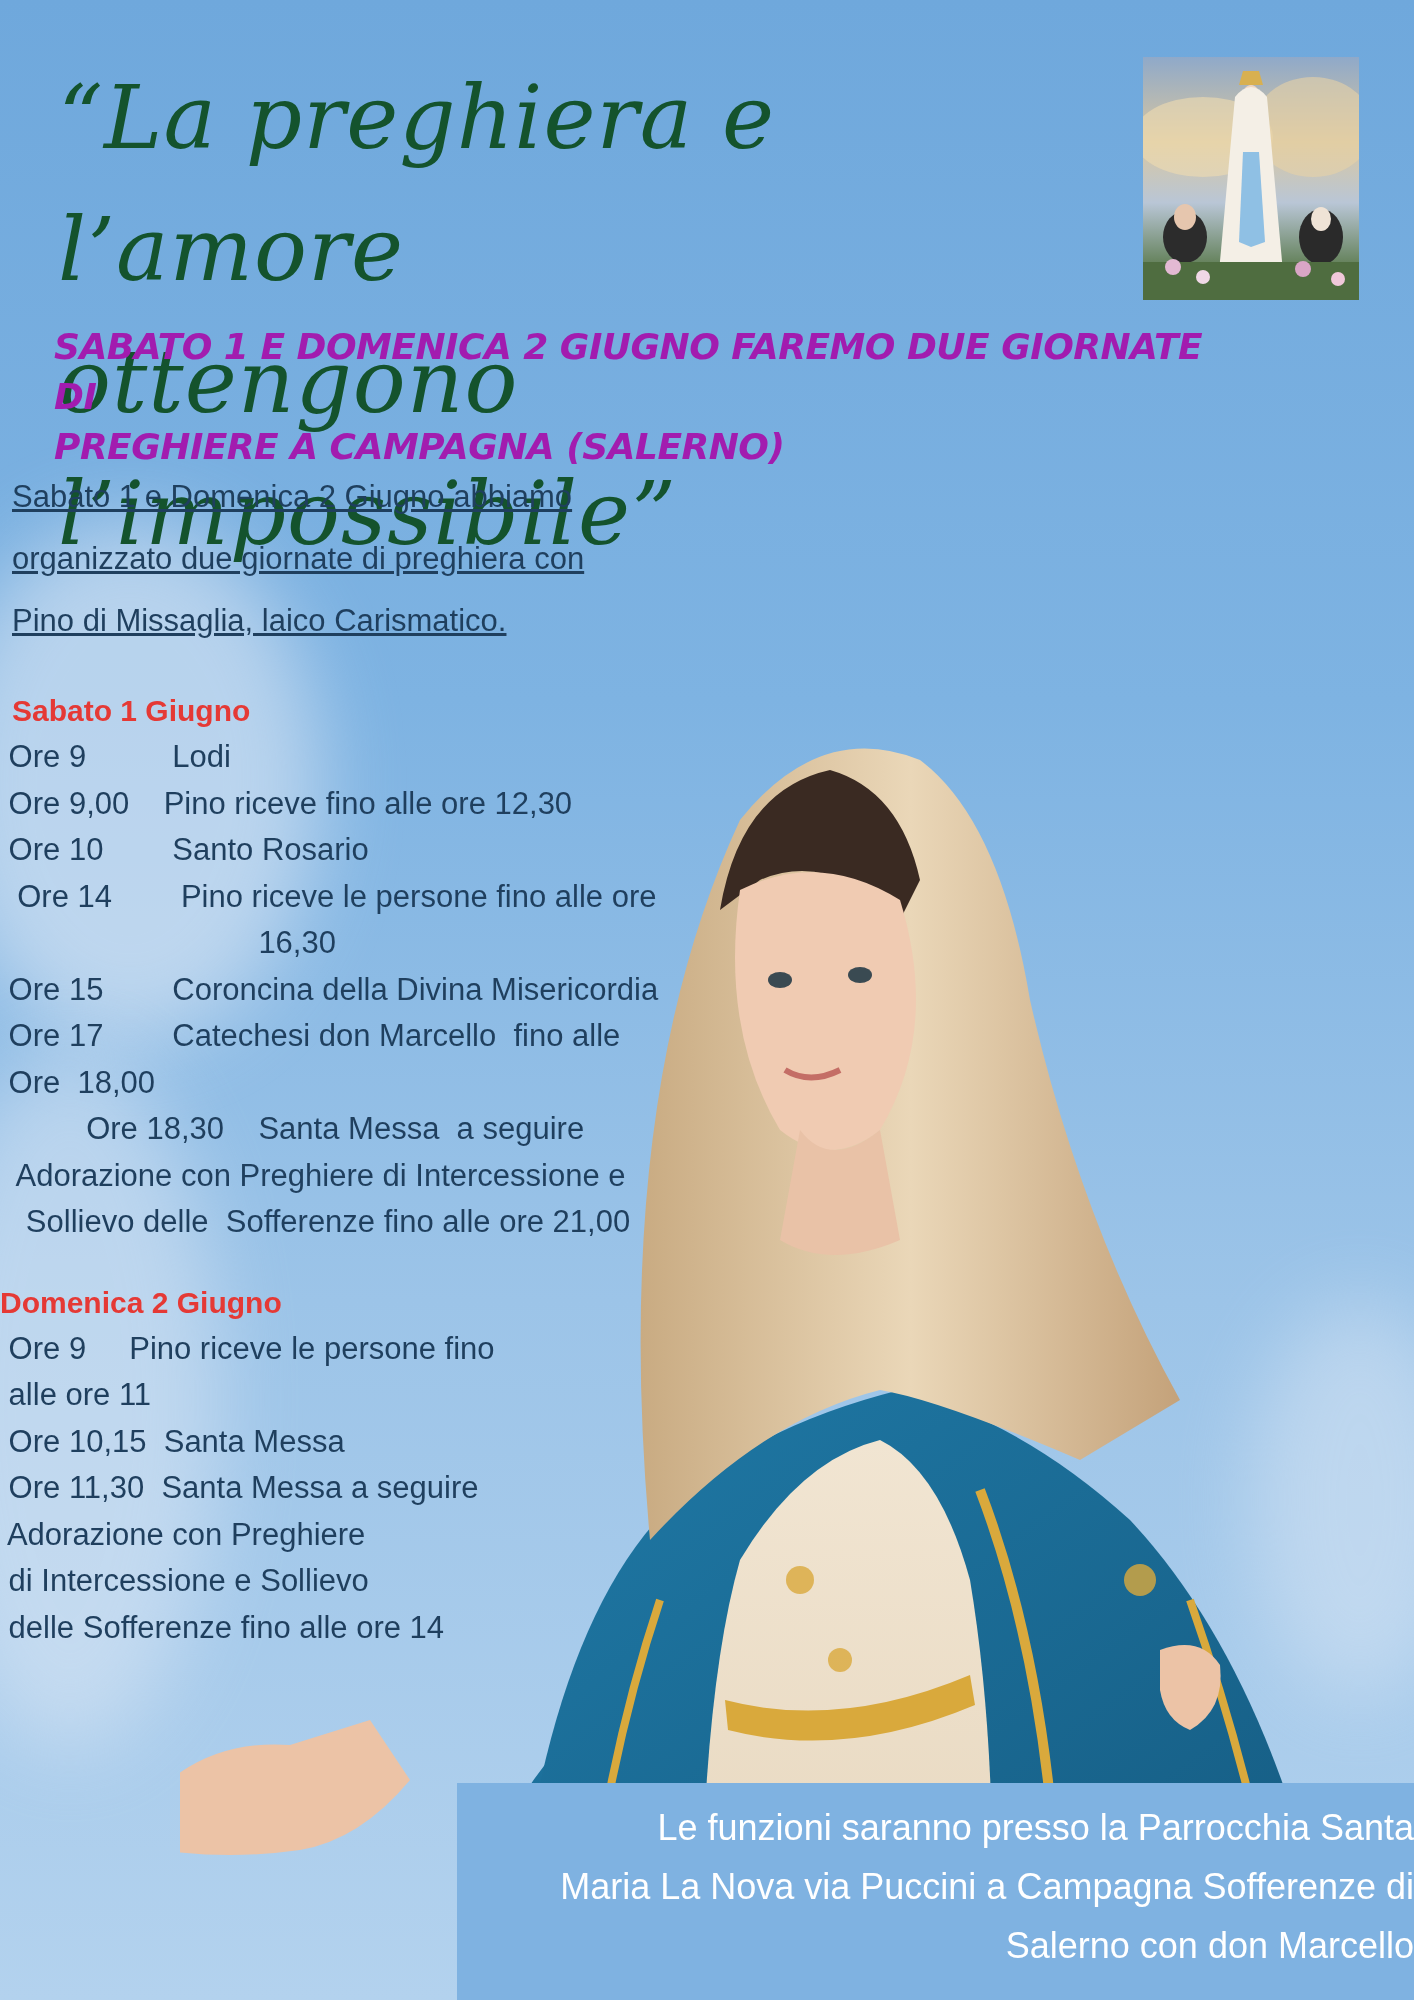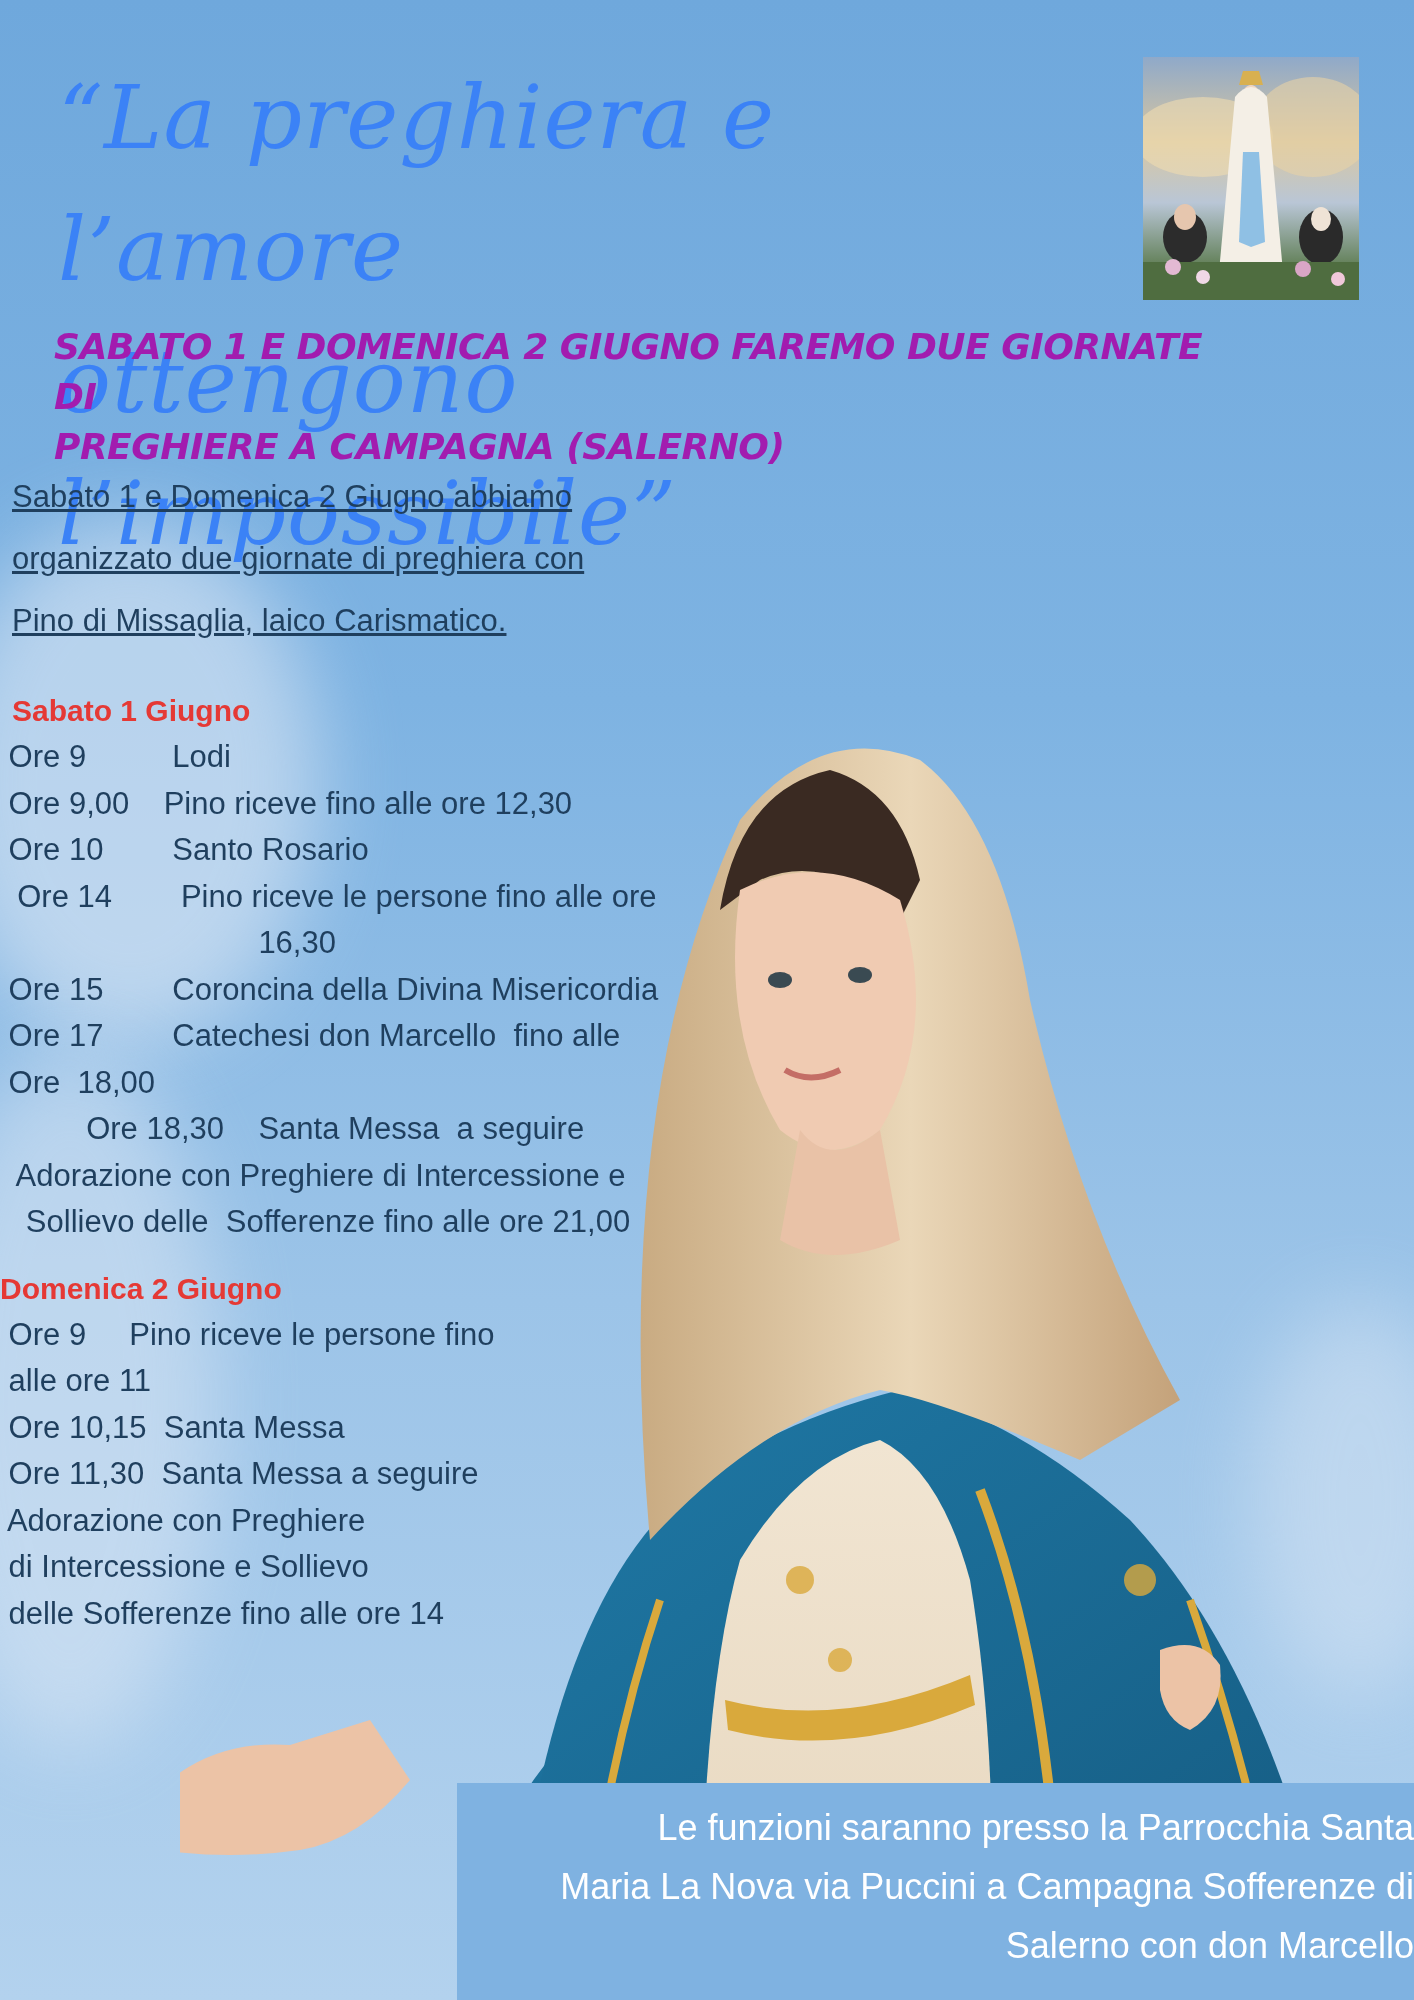--- a/index.html
+++ b/index.html
@@ -4,21 +4,21 @@
 <style>
   html, body { margin: 0; padding: 0; }
   body {
     width: 1414px; height: 2000px; overflow: hidden; position: relative;
     background: linear-gradient(180deg, #6fa8dc 0%, #7eb3e2 35%, #9cc4e8 65%, #b3d2ee 100%);
     font-family: "Liberation Sans", sans-serif;
   }
   .cloud { position: absolute; border-radius: 50%; filter: blur(40px); opacity: 0.55; background: #e8eef7; }
   .quote {
     position: absolute; left: 58px; top: 52px; width: 1060px;
-    font-family: "DejaVu Serif", serif; font-style: italic; color: #3b82f6;
+    font-family: "DejaVu Serif", serif; font-style: italic; color: #14532d;
     font-size: 88px; line-height: 132px; letter-spacing: 1px;
   }
   .thumb {
     position: absolute; left: 1143px; top: 57px; width: 216px; height: 243px;
     background: linear-gradient(180deg, #8fa9c9 0%, #d9c7a0 35%, #b9c6d6 60%, #5b7a4d 88%, #3b4a35 100%);
     overflow: hidden;
   }
   .headline {
     position: absolute; left: 54px; top: 322px; width: 1200px;
     font-family: "DejaVu Sans", sans-serif; font-weight: bold; font-style: italic;
@@ -140,21 +140,21 @@
     <div class="row">  Ore 14        Pino riceve le persone fino alle ore</div>
     <div class="row">                              16,30</div>
     <div class="row"> Ore 15        Coroncina della Divina Misericordia</div>
     <div class="row"> Ore 17        Catechesi don Marcello  fino alle</div>
     <div class="row"> Ore  18,00</div>
     <div class="row">          Ore 18,30    Santa Messa  a seguire</div>
     <div class="row">  Adorazione con Preghiere di Intercessione e</div>
     <div class="row">   Sollievo delle  Sofferenze fino alle ore 21,00</div>
   </div>
 
-  <div class="day-title" style="margin-top:20px;">Domenica 2 Giugno</div>
+  <div class="day-title" style="margin-top:34px;">Domenica 2 Giugno</div>
   <div>
     <div class="row"> Ore 9     Pino riceve le persone fino</div>
     <div class="row"> alle ore 11</div>
     <div class="row"> Ore 10,15  Santa Messa</div>
     <div class="row"> Ore 11,30  Santa Messa a seguire</div>
     <div class="row"> Adorazione con Preghiere</div>
     <div class="row"> di Intercessione e Sollievo</div>
     <div class="row"> delle Sofferenze fino alle ore 14</div>
   </div>
 </div>

